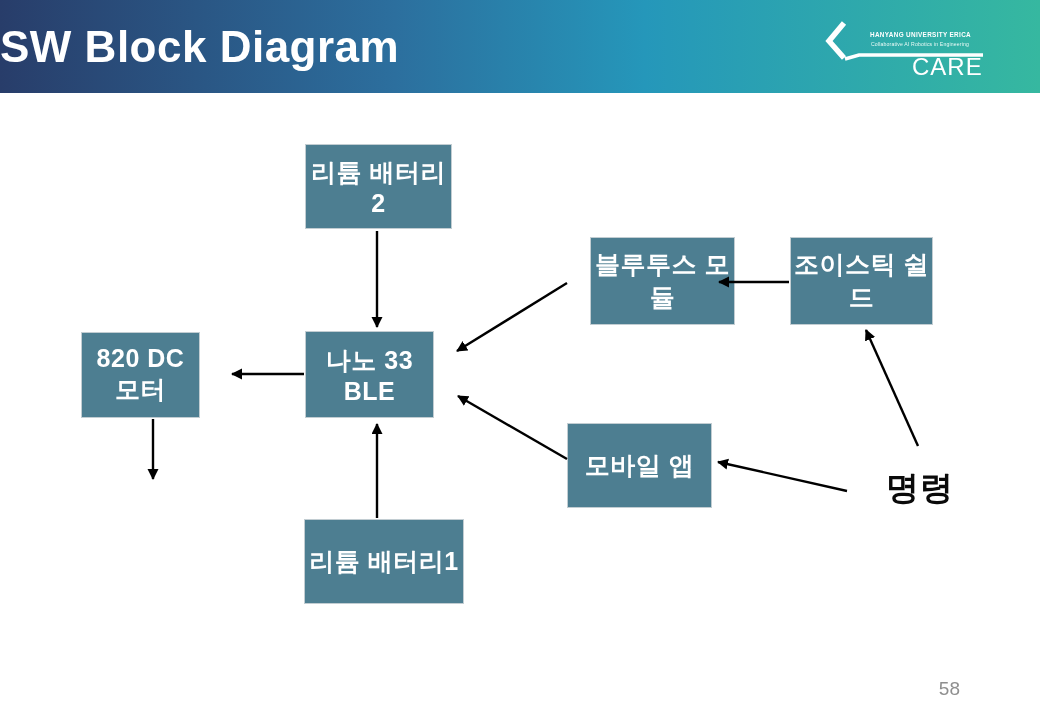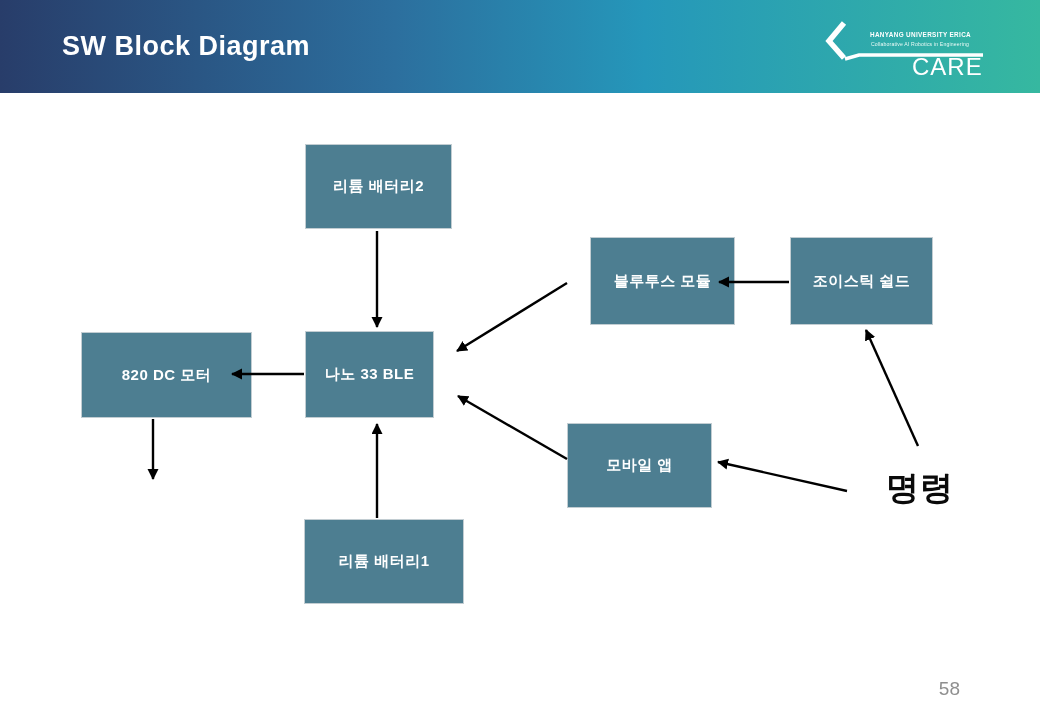--- a/index.html
+++ b/index.html
@@ -14,24 +14,23 @@
   .header {
     position: absolute;
     left: 0; top: 0;
     width: 1040px; height: 93px;
     background: linear-gradient(90deg, #283d6a 0%, #2c6f9e 38%, #2597ba 62%, #36b8a0 100%);
     display: flex;
     align-items: center;
   }
   .slide-title {
     color: #ffffff;
-    font-size: 27px;
+    font-size: 44px;
     font-weight: bold;
     letter-spacing: 0.5px;
-    padding-left: 62px;
     text-align: right;
   }
   .logo-svg {
     position: absolute;
     right: 32px;
     top: 13px;
   }
   .logo-text-univ {
     font-family: "Liberation Sans", sans-serif;
     font-size: 7.6px;
@@ -50,33 +49,33 @@
     font-size: 24px;
     font-weight: normal;
     fill: #ffffff;
     letter-spacing: 1px;
   }
   .block {
     position: absolute;
     background: #4d7e91;
     border: 1px solid #c2cdd2;
     color: #ffffff;
-    font-size: 15px;
+    font-size: 25px;
     font-weight: bold;
     display: flex;
     align-items: center;
     justify-content: center;
     text-align: center;
     box-sizing: border-box;
     letter-spacing: 0.5px;
   }
   .box-battery2  { left: 305px; top: 144px; width: 147px; height: 85px; }
   .box-bluetooth { left: 590px; top: 237px; width: 145px; height: 88px; }
   .box-joystick  { left: 790px; top: 237px; width: 143px; height: 88px; }
-  .box-motor     { left:  81px; top: 332px; width: 171px; height: 86px; }
+  .box-motor     { left:  81px; top: 332px; width: 119px; height: 86px; }
   .box-nano      { left: 305px; top: 331px; width: 129px; height: 87px; }
   .box-mobile    { left: 567px; top: 417px; width: 145px; height: 85px; margin-top: 6px; }
   .box-battery1  { left: 304px; top: 519px; width: 160px; height: 85px; }
   .free-label {
     position: absolute;
     color: #0a0a0a;
     font-size: 33px;
     font-weight: bold;
     text-align: center;
     letter-spacing: 1px;

